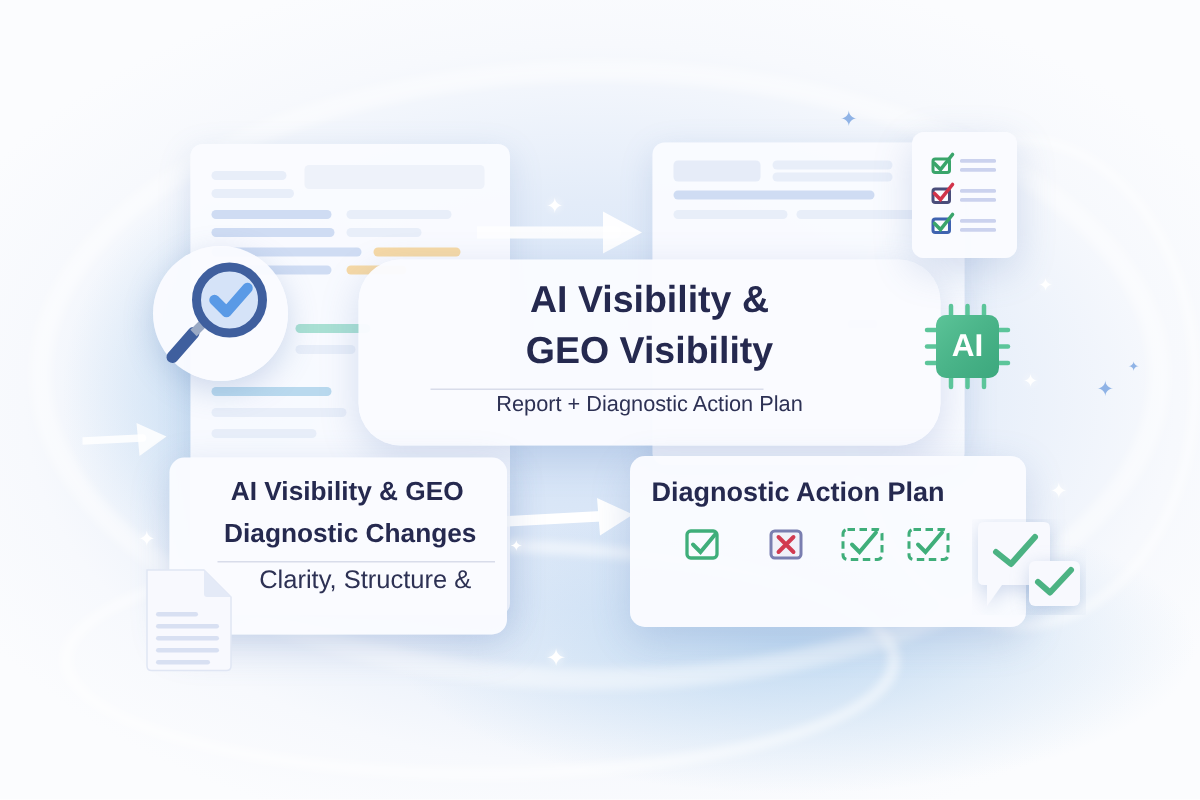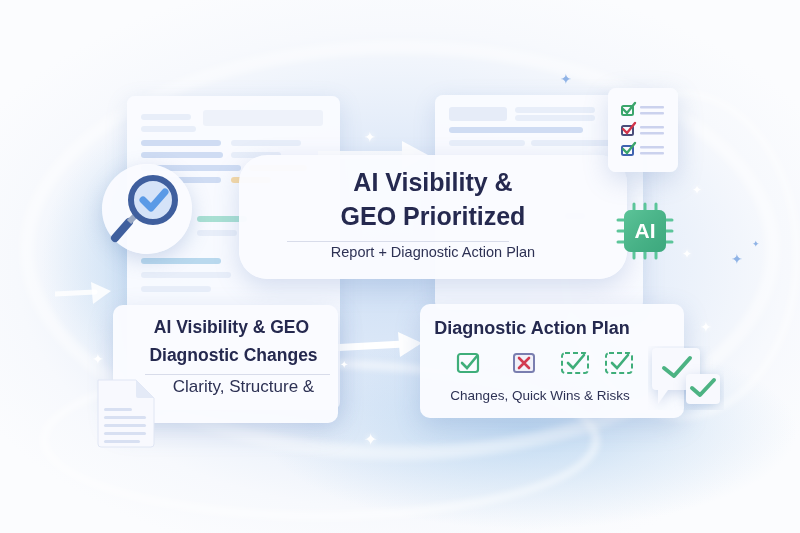--- a/index.html
+++ b/index.html
@@ -114,23 +114,23 @@
 </svg>
 
 <div class="abs" style="left:102px;top:164px;width:90px;height:90px;border-radius:50%;background:rgba(250,251,255,0.95);box-shadow:0 6px 20px rgba(80,120,180,0.25);"></div>
 <svg class="abs" style="left:105px;top:170px;" width="84" height="80" viewBox="0 0 84 80">
   <line x1="24" y1="52" x2="10" y2="68" stroke="#3f5f9e" stroke-width="8" stroke-linecap="round"></line>
   <line x1="30" y1="46" x2="24" y2="52" stroke="#9aa9c4" stroke-width="6"></line>
   <circle cx="48" cy="30" r="22" fill="#d5e3f8" stroke="#3f5f9e" stroke-width="6"></circle>
   <path d="M38 30 L46 38 L60 22" stroke="#5a9ae6" stroke-width="7" fill="none" stroke-linecap="round" stroke-linejoin="round"></path>
 </svg>
 
-<div class="card title-card" style="left:239px;top:155px;width:388px;height:124px;">
+<div class="card title-card" style="left:239px;top:173px;width:388px;height:124px;">
   <div class="title-main" style="top:10px;">AI Visibility &amp;</div>
-  <div class="title-main" style="top:44px;">GEO Prioritized</div>
+  <div class="title-main" style="top:44px;">GEO Visibility</div>
   <div class="divider" style="left:48px;top:86px;width:222px;"></div>
   <div class="sub" style="top:89px;">Report + Diagnostic Action Plan</div>
 </div>
 
 <div class="card" style="left:608px;top:88px;width:70px;height:84px;border-radius:8px;">
   <svg width="70" height="84" viewBox="0 0 70 84">
     <rect x="14" y="18" width="11" height="9" rx="1.5" fill="none" stroke="#3aa56b" stroke-width="2"></rect>
     <path d="M15 21 L19 25 L27 15" stroke="#3aa56b" stroke-width="2.4" fill="none" stroke-linecap="round"></path>
     <rect x="32" y="18" width="24" height="2.5" rx="1" fill="#cbd2ee"></rect>
     <rect x="32" y="24" width="24" height="2.5" rx="1" fill="#cbd2ee"></rect>
@@ -199,21 +199,20 @@
     <path d="M7 7 L17 17 M17 7 L7 17" stroke="#d23a50" stroke-width="2.6" stroke-linecap="round"></path>
   </svg>
   <svg class="abs" style="left:140px;top:46px;" width="30" height="26" viewBox="0 0 30 26">
     <rect x="2" y="3" width="26" height="20" rx="3" fill="none" stroke="#3fae7a" stroke-width="2" stroke-dasharray="5 3"></rect>
     <path d="M8 13 L13 18 L24 5" stroke="#3fae7a" stroke-width="2.6" fill="none" stroke-linecap="round"></path>
   </svg>
   <svg class="abs" style="left:184px;top:46px;" width="30" height="26" viewBox="0 0 30 26">
     <rect x="2" y="3" width="26" height="20" rx="3" fill="none" stroke="#3fae7a" stroke-width="2" stroke-dasharray="5 3"></rect>
     <path d="M8 13 L13 18 L24 5" stroke="#3fae7a" stroke-width="2.6" fill="none" stroke-linecap="round"></path>
   </svg>
-  <div class="card-s" style="top:82px;left:-12px;font-size:13.5px;">Changes, Quick Wins &amp; Risks</div>
 </div>
 
 <svg class="abs" style="left:648px;top:346px;" width="76" height="64" viewBox="0 0 76 64">
   <path d="M4 6 Q4 2 8 2 L48 2 Q52 2 52 6 L52 40 Q52 44 48 44 L20 44 L10 58 L10 44 L8 44 Q4 44 4 40 Z" fill="#f8f9fe" filter="drop-shadow(0 3px 6px rgba(80,120,180,0.25))"></path>
   <path d="M16 22 L26 30 L42 12" stroke="#4cb383" stroke-width="4" fill="none" stroke-linecap="round" stroke-linejoin="round"></path>
   <rect x="38" y="28" width="34" height="30" rx="4" fill="#f8f9fe" filter="drop-shadow(0 3px 6px rgba(80,120,180,0.25))"></rect>
   <path d="M44 42 L52 49 L66 34" stroke="#4cb383" stroke-width="4" fill="none" stroke-linecap="round" stroke-linejoin="round"></path>
 </svg>
 
 <div class="sparkle blue" style="left:560px;top:72px;font-size:14px;">✦</div>

